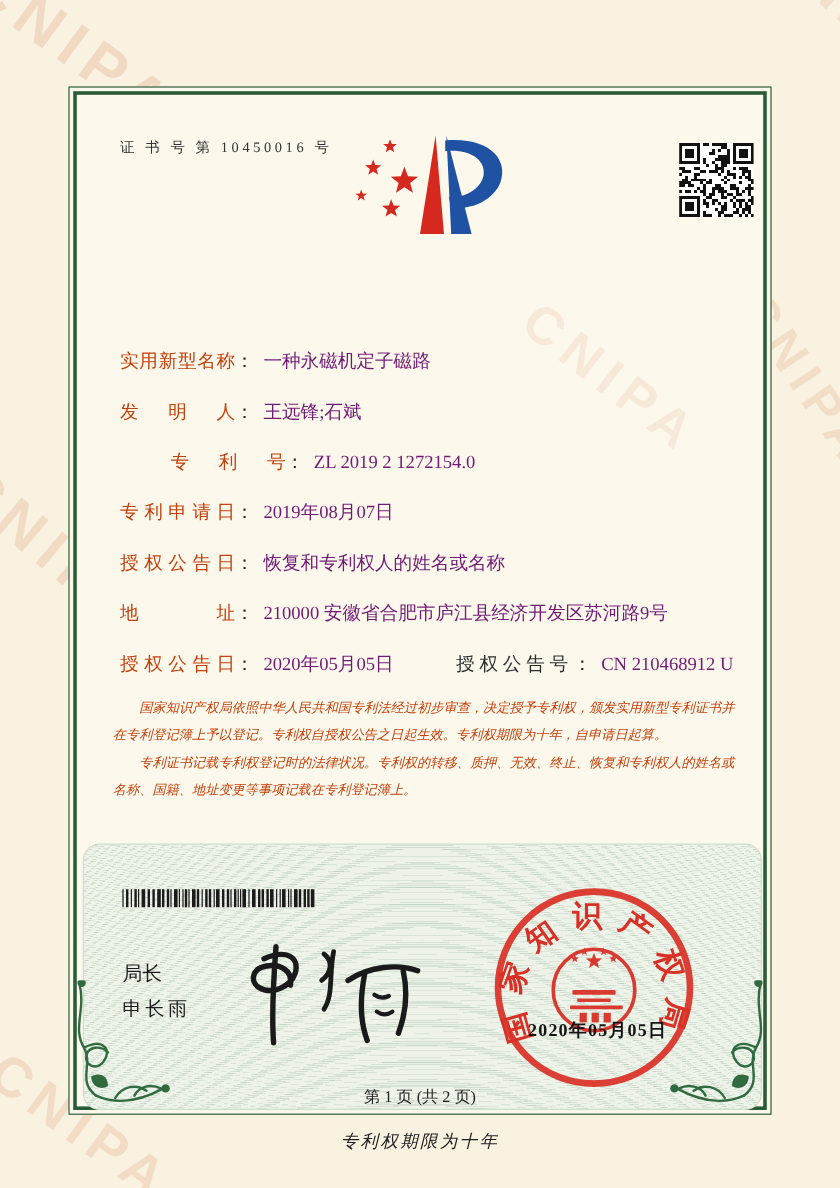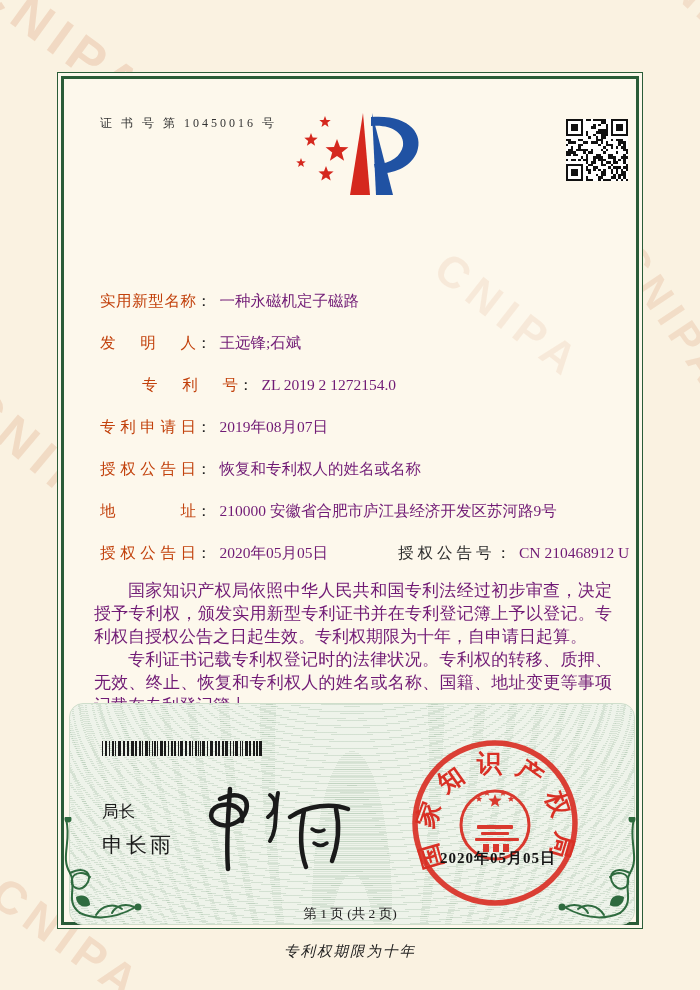--- a/index.html
+++ b/index.html
@@ -29,36 +29,36 @@
     font-size:35px;font-weight:bold;letter-spacing:9px;color:#111;
   }
   .fields{position:absolute;left:36px;top:212px;width:520px;font-size:15.5px;}
   .frow{position:absolute;left:0;white-space:nowrap;}
   .flabel{display:inline-block;width:96px;text-align:justify;text-align-last:justify;vertical-align:bottom;color:#c2410c;}
   .fcolon{margin-right:8px;color:#222;}
   .fvalue{color:#701a75;}
   .frow2{position:absolute;white-space:nowrap;}
   .body-text{
     position:absolute;left:30px;top:500px;width:518px;
-    font-size:17px;line-height:23px;color:#701a75;text-align:justify;
+    font-size:11px;line-height:23px;font-style:italic;color:#c2410c;text-align:justify;
   }
   .body-text p{margin:0;text-indent:2em;}
   
   .band{
     position:absolute;left:5px;top:624px;width:566px;height:222px;
     border:1px solid #cfdecb;border-radius:14px;box-sizing:border-box;
     background-color:#eef3ea;
     background-image:
       repeating-radial-gradient(120% 90% at 50% -70%, rgba(105,150,112,.20) 0 1px, transparent 1px 6px),
       repeating-radial-gradient(130% 95% at 50% 175%, rgba(105,150,112,.16) 0 1px, transparent 1px 7px);
   }
   .barcode{position:absolute;left:38px;top:662px;width:162px;height:15px;display:flex;align-items:stretch;}
   .barcode span{display:block;height:100%;}
   .signoff-title{position:absolute;left:38px;top:722px;font-size:16.5px;font-family:"Liberation Sans","DejaVu Sans",sans-serif;color:#1c1c1c;}
-  .signoff-name{position:absolute;left:38px;top:752px;font-size:21px;font-family:"Liberation Sans","DejaVu Sans",sans-serif;color:#1c1c1c;letter-spacing:3px;}
+  .signoff-name{position:absolute;left:38px;top:752px;font-size:16px;font-family:"Liberation Sans","DejaVu Sans",sans-serif;color:#1c1c1c;letter-spacing:3px;}
   .signature{position:absolute;left:122px;top:698px;}
   .seal{position:absolute;left:345px;top:658px;width:172px;height:172px;}
   .seal-date{
     position:absolute;left:348px;top:770px;width:172px;text-align:center;
     font-size:15px;color:#141414;letter-spacing:1px;font-weight:bold;
   }
   .pagenum{position:absolute;left:0;top:826px;width:100%;text-align:center;font-size:13.5px;color:#222;font-family:Liberation Serif, serif;}
   .footer-note{
     position:absolute;left:0;top:942px;width:700px;text-align:center;
     font-size:14.5px;font-style:italic;color:#1d1d1d;letter-spacing:2px;
@@ -318,21 +318,21 @@
       </div>
       <div class="frow" style="top:168px;">
         <span class="flabel">授权公告日</span><span class="fcolon">：</span><span class="fvalue">恢复和专利权人的姓名或名称</span>
       </div>
       <div class="frow" style="top:210px;">
         <span class="flabel">地址</span><span class="fcolon">：</span><span class="fvalue">210000 安徽省合肥市庐江县经济开发区苏河路9号</span>
       </div>
       <div class="frow" style="top:252px;">
         <span class="flabel">授权公告日</span><span class="fcolon">：</span><span class="fvalue">2020年05月05日</span>
       </div>
-      <div class="frow2" style="top:252px;left:298px;">
+      <div class="frow2" style="top:252px;left:280px;">
         <span style="letter-spacing:4px;">授权公告号</span><span class="fcolon">：</span><span class="fvalue">CN 210468912 U</span>
       </div>
     </div>
 
     <div class="body-text">
       <p>国家知识产权局依照中华人民共和国专利法经过初步审查，决定授予专利权，颁发实用新型专利证书并在专利登记簿上予以登记。专利权自授权公告之日起生效。专利权期限为十年，自申请日起算。</p>
       <p>专利证书记载专利权登记时的法律状况。专利权的转移、质押、无效、终止、恢复和专利权人的姓名或名称、国籍、地址变更等事项记载在专利登记簿上。</p>
     </div>
 
     <div class="band"></div>

